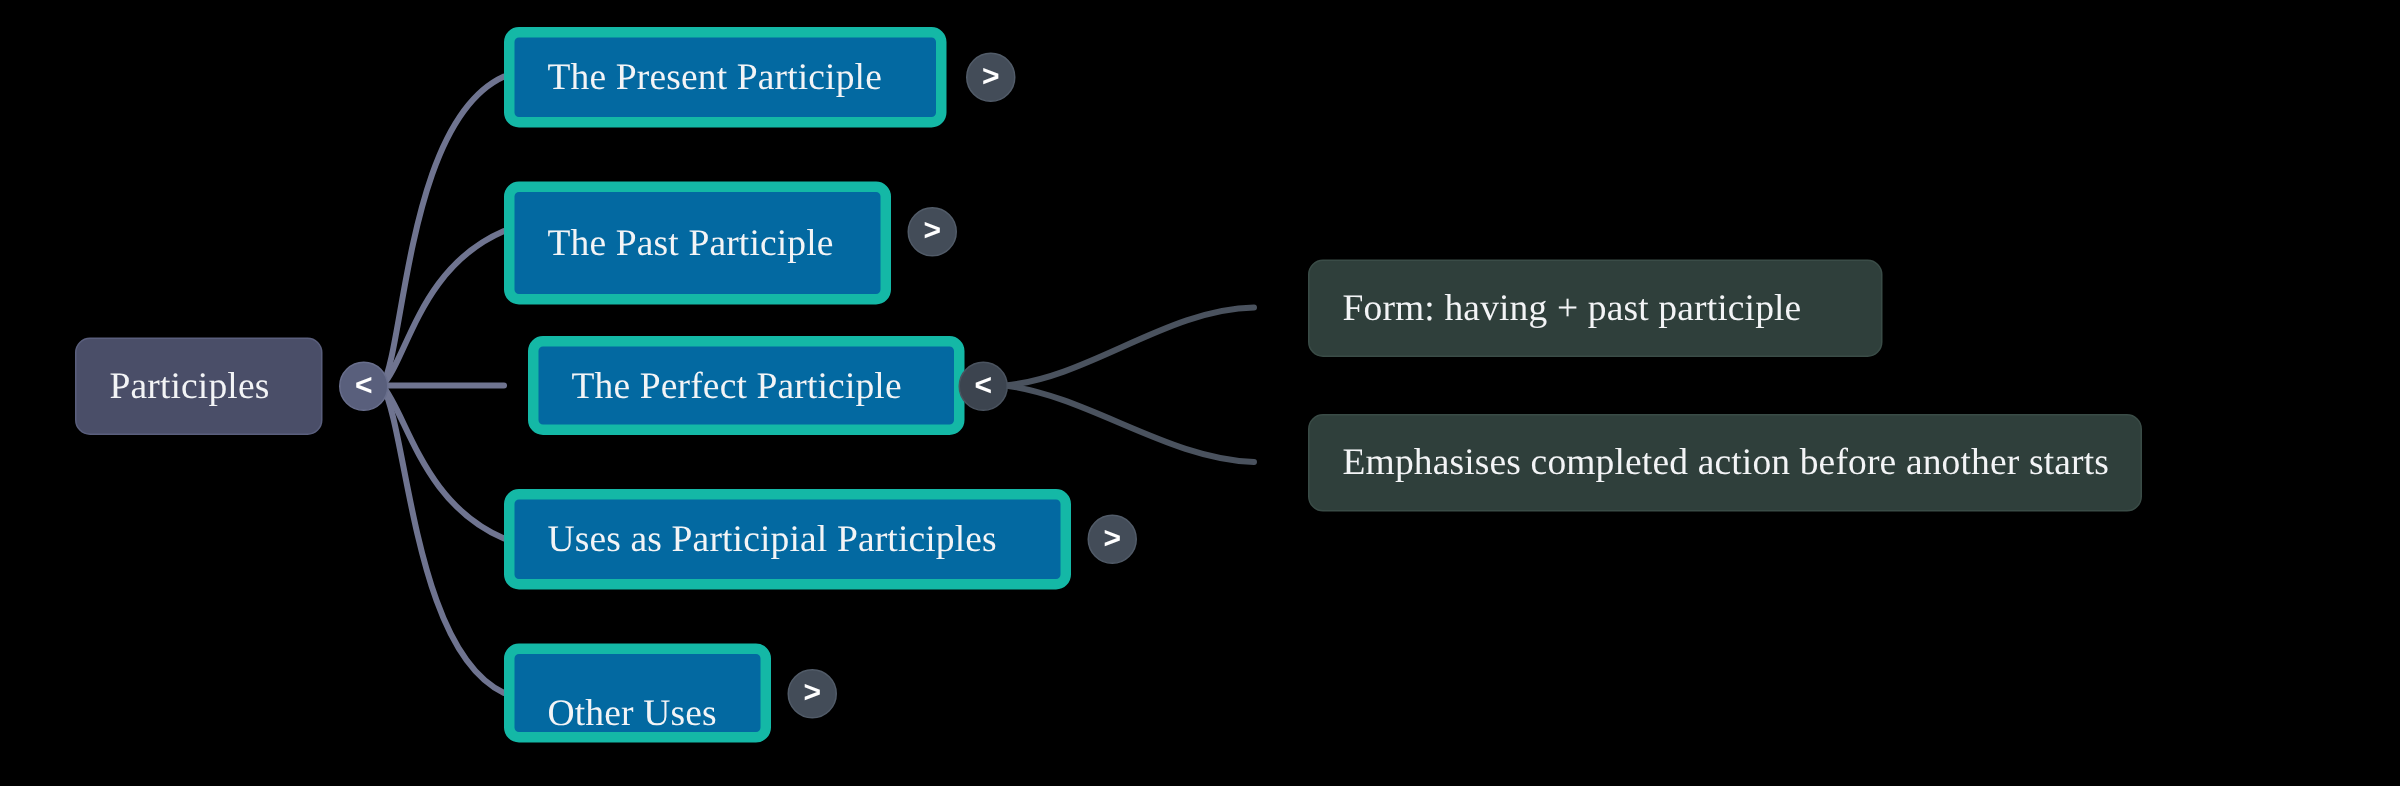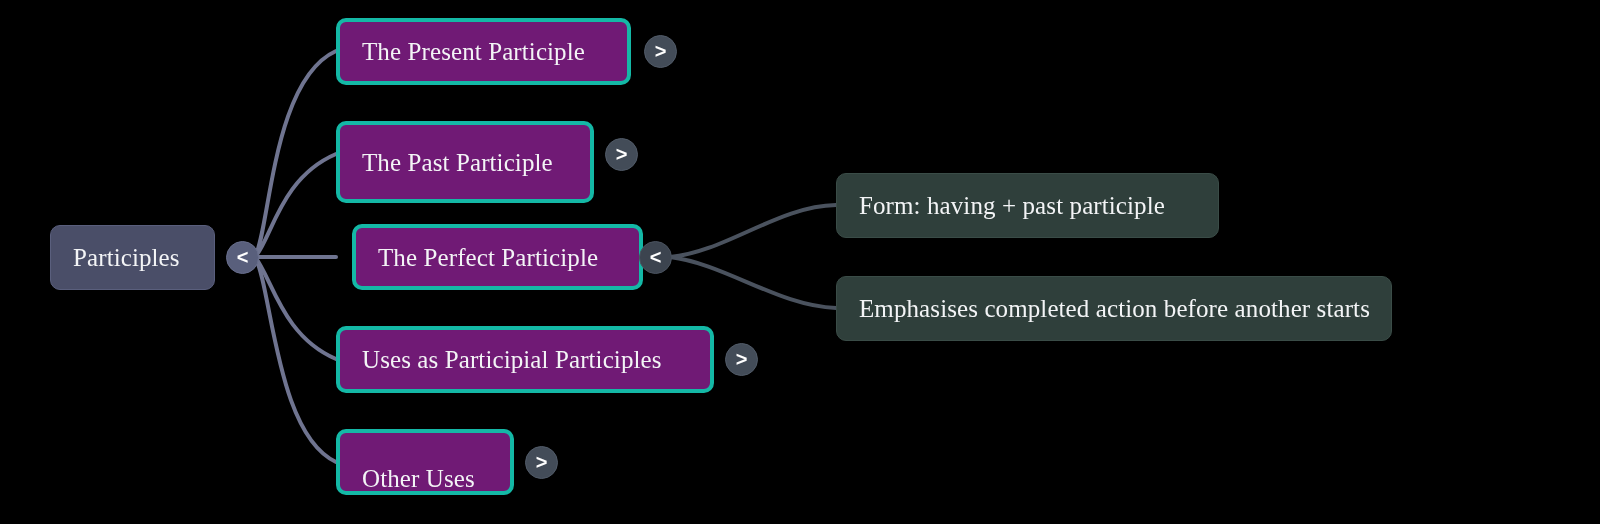--- a/index.html
+++ b/index.html
@@ -35,26 +35,27 @@
     letter-spacing: 0.1px;
     padding: 0 22px;
     white-space: nowrap;
     z-index: 3;
   }
   .node-root {
     background: #4a4e68;
     border: 1px solid #5a5f7d;
   }
   .node-branch {
-    background: #701a75;
-    border: 4px solid #14b8a6;
+    background: #0369a1;
+    border: 7px solid #14b8a6;
   }
   .node-leaf {
     background: #2f3f3b;
     border: 1px solid #3a4c47;
+    margin-left: 36px;
   }
   .toggle {
     position: absolute;
     width: 31px;
     height: 31px;
     border-radius: 50%;
     display: flex;
     align-items: center;
     justify-content: center;
     font-family: "Liberation Sans", sans-serif;

